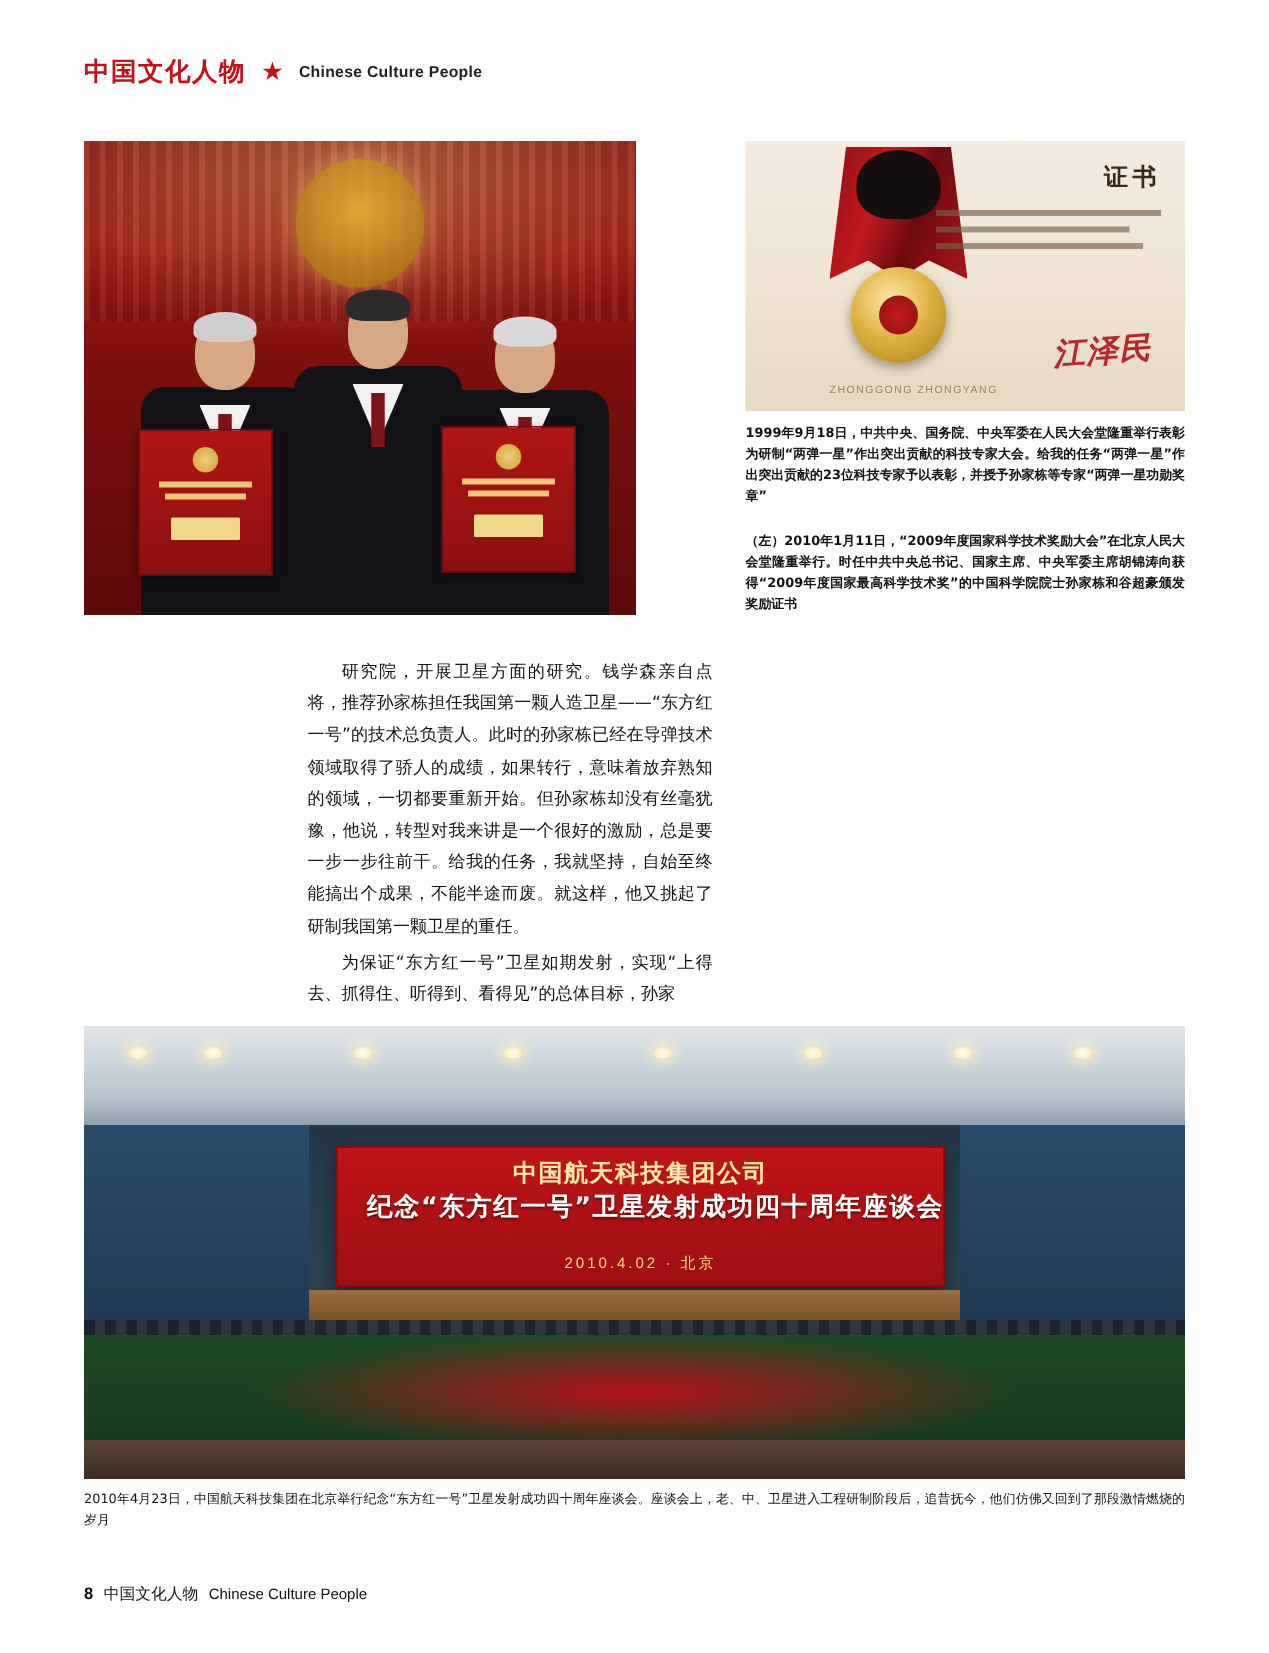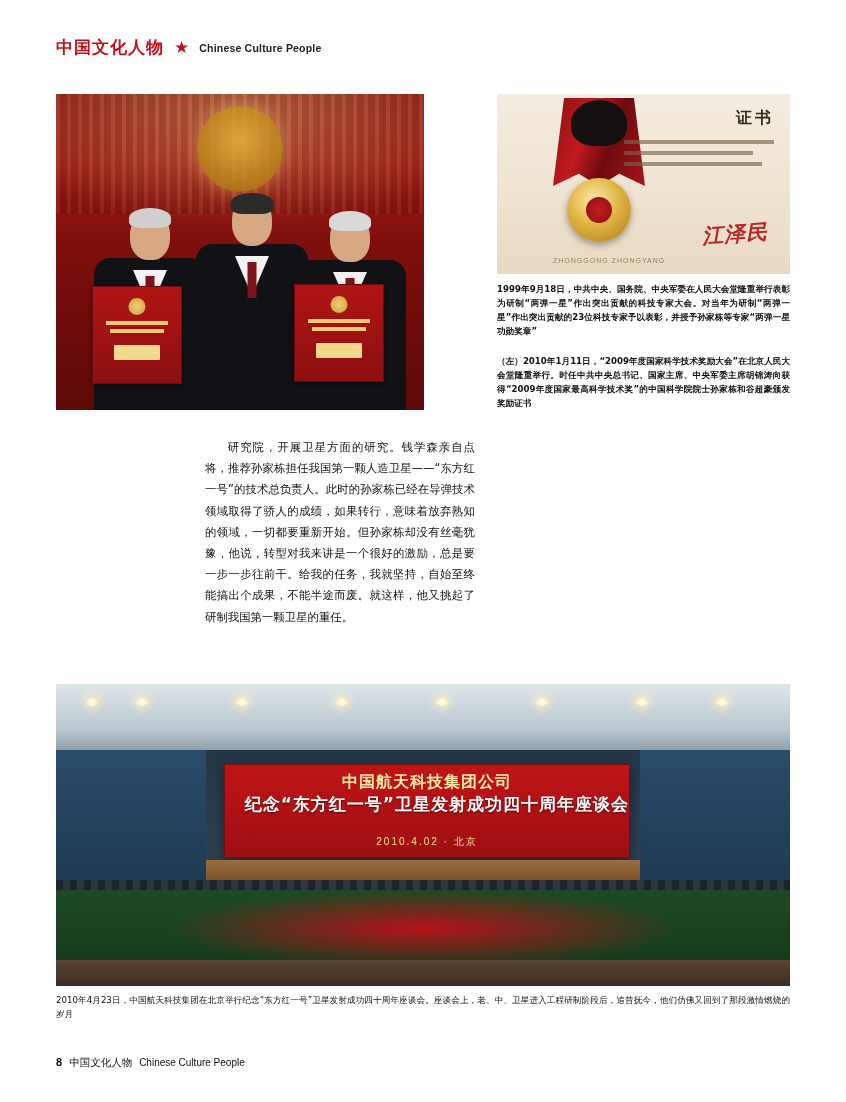--- a/index.html
+++ b/index.html
@@ -371,25 +371,26 @@
   <div class="medal-stamp">ZHONGGONG ZHONGYANG</div>
   <div class="cert-head">证书</div>
   <div class="cert-lines">
     <i></i>
     <i></i>
     <i></i>
   </div>
   <div class="signature">江泽民</div>
 </div>
 
-<div class="caption bold" id="caption-medal">1999年9月18日，中共中央、国务院、中央军委在人民大会堂隆重举行表彰为研制“两弹一星”作出突出贡献的科技专家大会。对当年为研制“两弹一星”作出突出贡献的23位科技专家予以表彰，并授予孙家栋等专家“两弹一星功勋奖章”</div>
+<div class="caption bold" id="caption-medal">1999年9月18日，中共中央、国务院、中央军委在人民大会堂隆重举行表彰为研制“两弹一星”作出突出贡献的科技专家大会。给我的任务“两弹一星”作出突出贡献的23位科技专家予以表彰，并授予孙家栋等专家“两弹一星功勋奖章”</div>
 <div class="caption bold" id="caption-award">（左）2010年1月11日，“2009年度国家科学技术奖励大会”在北京人民大会堂隆重举行。时任中共中央总书记、国家主席、中央军委主席胡锦涛向获得“2009年度国家最高科学技术奖”的中国科学院院士孙家栋和谷超豪颁发奖励证书</div>
 
 <div class="col" id="col-left">
   <p>研究院，开展卫星方面的研究。钱学森亲自点将，推荐孙家栋担任我国第一颗人造卫星——“东方红一号”的技术总负责人。此时的孙家栋已经在导弹技术领域取得了骄人的成绩，如果转行，意味着放弃熟知的领域，一切都要重新开始。但孙家栋却没有丝毫犹豫，他说，转型对我来讲是一个很好的激励，总是要一步一步往前干。给我的任务，我就坚持，自始至终能搞出个成果，不能半途而废。就这样，他又挑起了研制我国第一颗卫星的重任。</p>
+  <p>为保证“东方红一号”卫星如期发射，实现“上得去、抓得住、听得到、看得见”的总体目标，孙家</p>
 </div>
 <div class="col" id="col-right">
 </div>
 
 <div class="photo" id="photo-conference-hall">
   <div class="ceiling">
     <span class="lamp" style="left:80px;"></span>
     <span class="lamp" style="left:180px;"></span>
     <span class="lamp" style="left:280px;"></span>
     <span class="lamp" style="left:380px;"></span>

